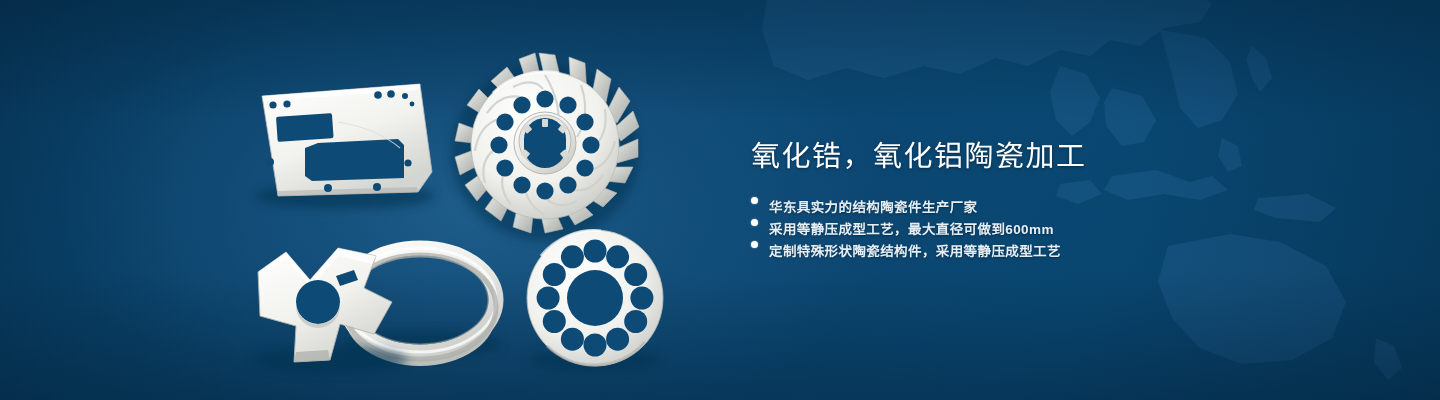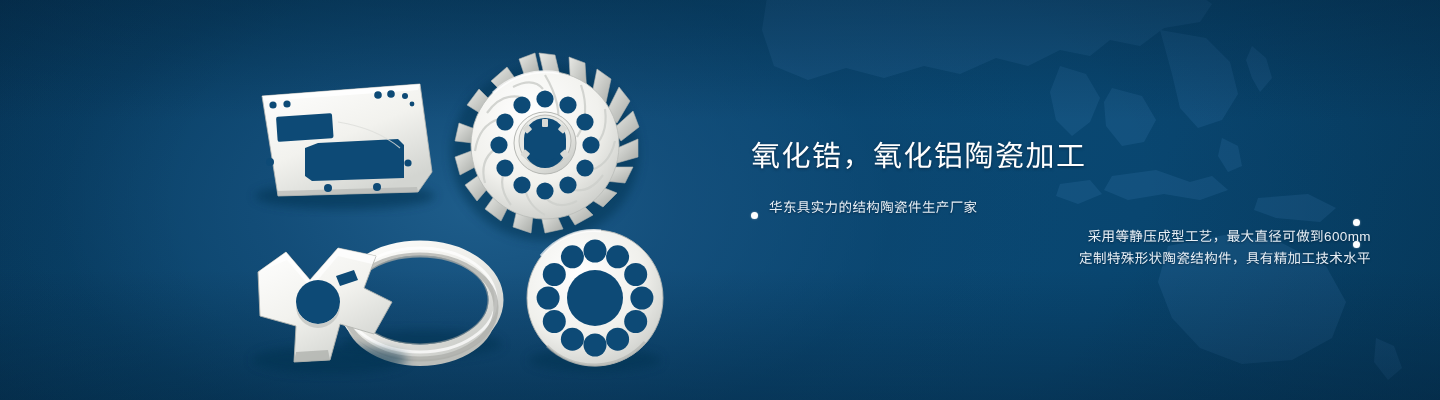--- a/index.html
+++ b/index.html
@@ -59,25 +59,26 @@
     font-size:29px;
     line-height:38px;
     letter-spacing:1.5px;
     font-weight:400;
     margin:0 0 22px 0;
     text-shadow:0 1px 3px rgba(0,18,36,0.55);
     white-space:nowrap;
   }
   .bullets{list-style:none;margin:0;padding:0;}
   .bullet{
-    display:flex;align-items:flex-end;
+    display:flex;align-items:flex-start;
     height:22px;
     margin-bottom:0px;
-  }
-  .bullet + .bullet{margin-top:0px;flex-direction:column;}
+    font-weight:bold;
+  }
+  .bullet + .bullet{margin-top:0px;}
   .dot{
     flex:0 0 auto;
     width:7px;height:7px;border-radius:50%;
     background:#ffffff;
     margin-right:11px;
     box-shadow:0 0 2px rgba(255,255,255,0.5);
   }
   .btext{
     color:#e7eff6;
     font-size:13.5px;
@@ -306,18 +307,18 @@
       <li class="bullet">
         <span class="dot"></span>
         <span class="btext">华东具实力的结构陶瓷件生产厂家</span>
       </li>
       <li class="bullet">
         <span class="dot"></span>
         <span class="btext">采用等静压成型工艺，最大直径可做到600mm</span>
       </li>
       <li class="bullet">
         <span class="dot"></span>
-        <span class="btext">定制特殊形状陶瓷结构件，具有精加工技术水平</span>
+        <span class="btext">定制特殊形状陶瓷结构件，采用等静压成型工艺</span>
       </li>
     </ul>
   </div>
 
 </div>
 
 </body></html>

